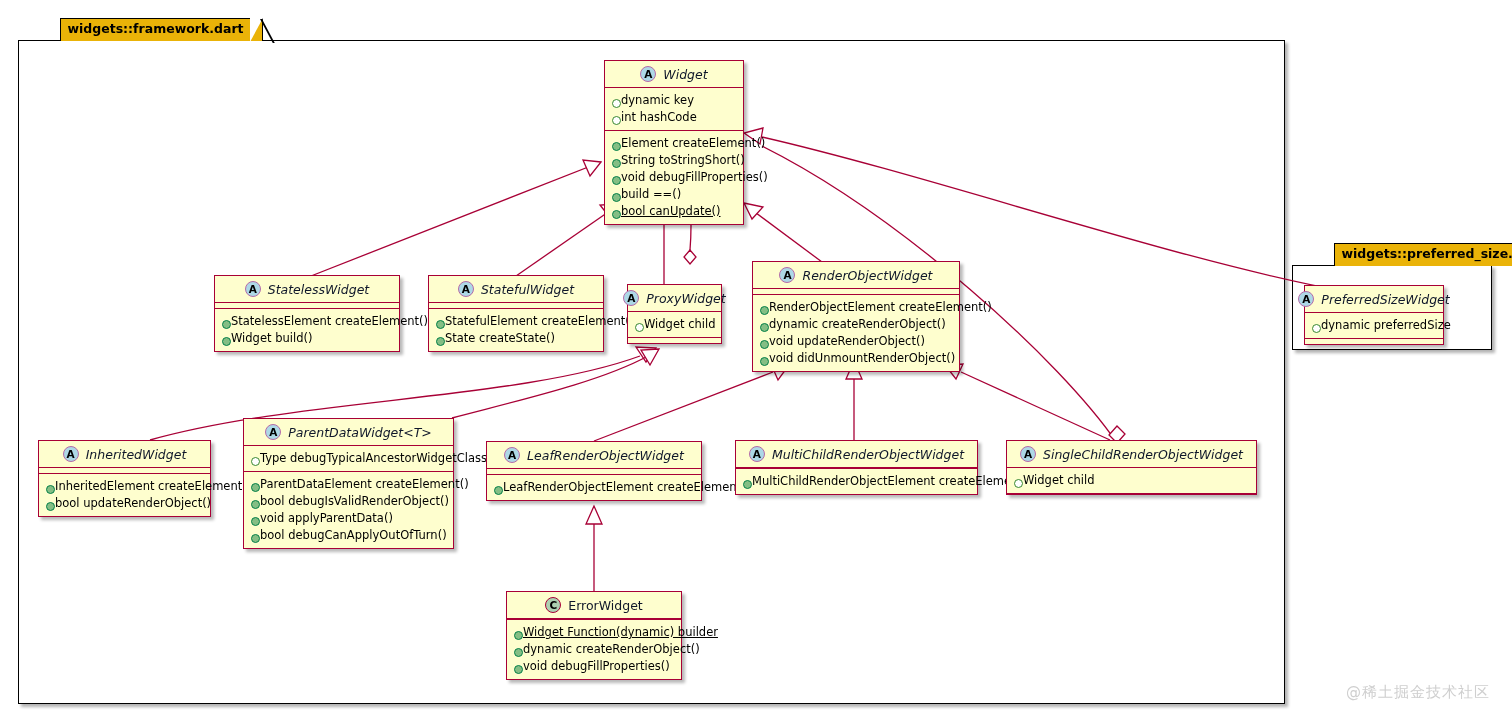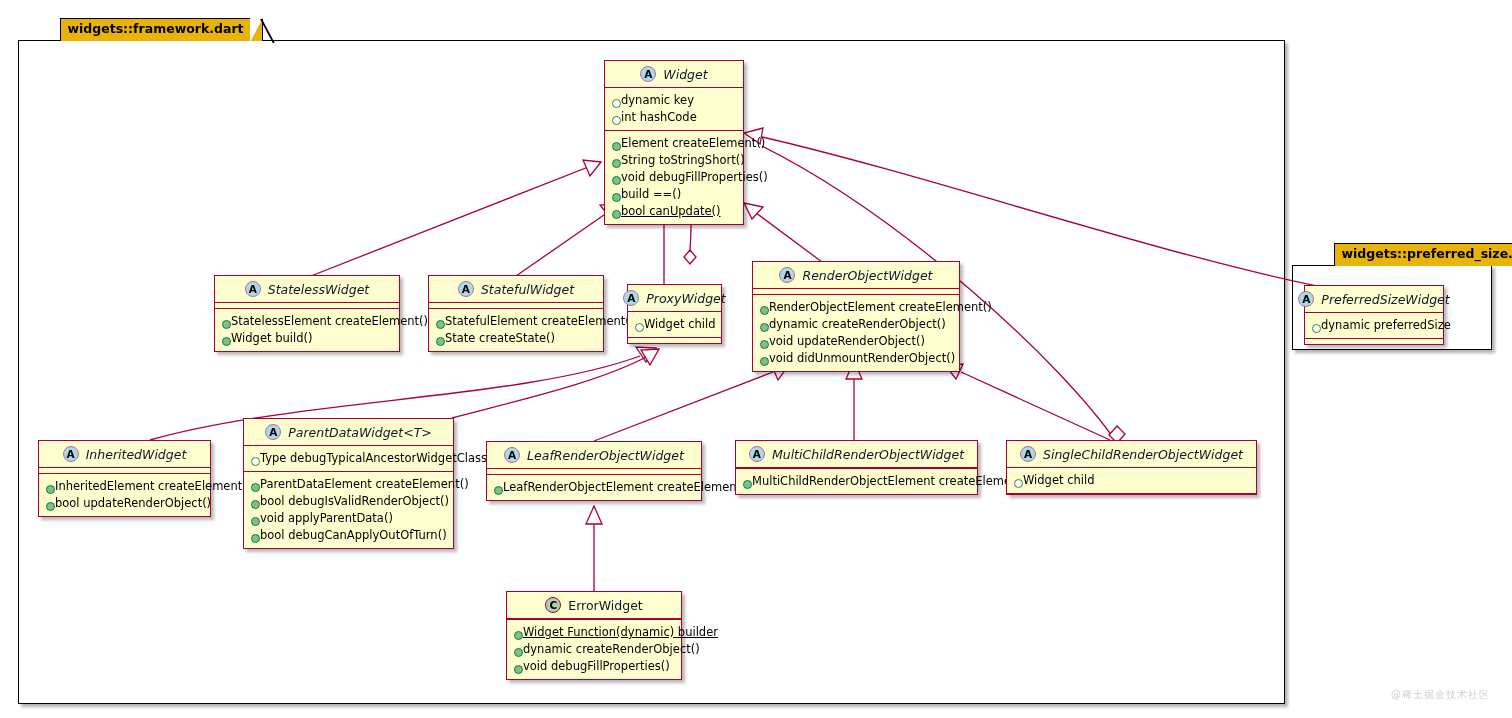--- a/index.html
+++ b/index.html
@@ -39,21 +39,21 @@
 
   
   .icn{width:16px;height:16px;border-radius:50%;flex:0 0 16px;
        display:flex;align-items:center;justify-content:center;
        font-size:10.5px;font-weight:bold;font-style:normal;box-sizing:border-box;}
   .icn.abstract{background:#ADD8E6;border:1.4px solid #A9DCDF;color:#000;}
   .icn.abstract{border-color:#B46BA8;}
   .icn.cls-c{background:#ADD1B2;border:1.4px solid #A80036;color:#000;}
 
   
-  .wm{position:absolute;right:22px;bottom:16px;font-size:10px;color:#cfcfcf;
+  .wm{position:absolute;right:22px;bottom:16px;font-size:15px;color:#cfcfcf;
       letter-spacing:1px;white-space:nowrap;}
 
   svg.links{position:absolute;left:0;top:0;width:1512px;height:718px;pointer-events:none;}
   .ln{fill:none;stroke:#A80036;stroke-width:1.3px;}
   .hd{fill:#FFFFFF;stroke:#A80036;stroke-width:1.3px;}
 </style>
 </head>
 <body>
 
 <div id="canvas">

